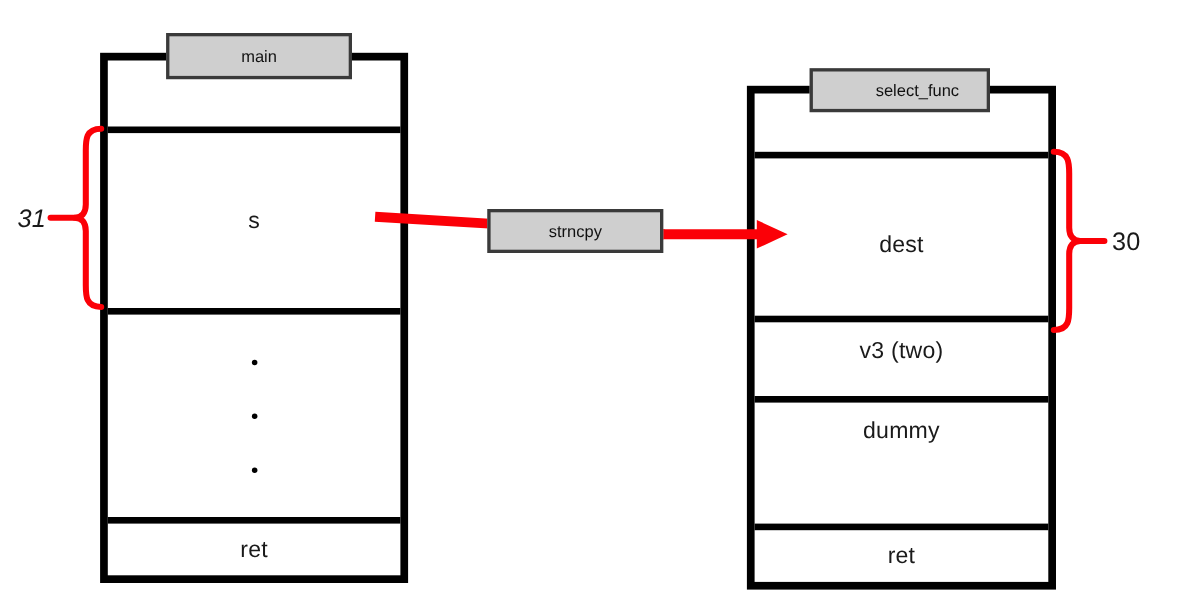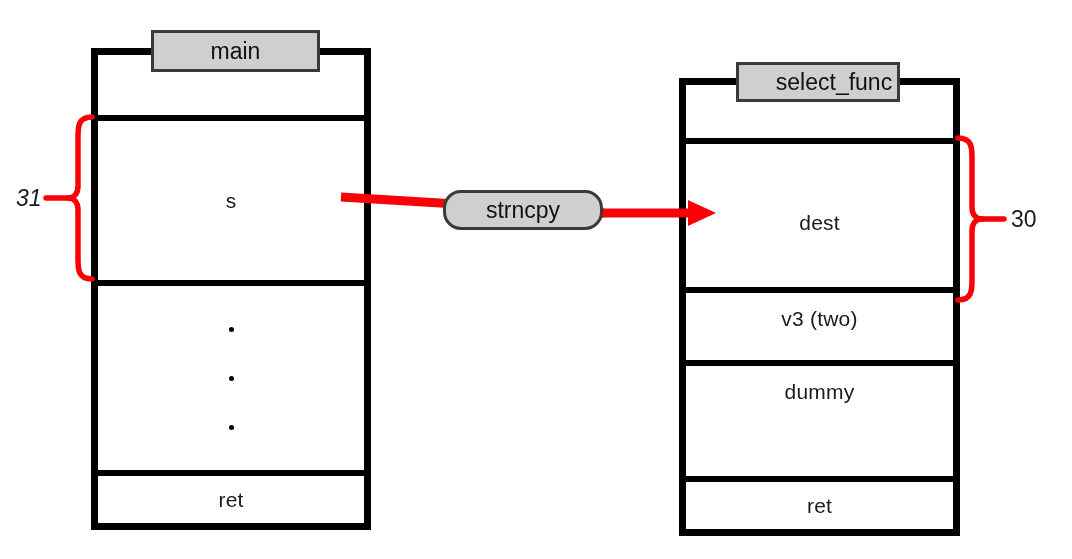--- a/index.html
+++ b/index.html
@@ -59,21 +59,21 @@
   }
   
   .plate {
     position: absolute;
     box-sizing: border-box;
     background: #cfcfcf;
     border: 3px solid #3a3a3a;
     display: flex;
     align-items: center;
     justify-content: center;
-    font-size: 23px;
+    font-size: 15px;
     color: #111111;
     white-space: nowrap;
     z-index: 6;
   }
   
   .overlay {
     position: absolute;
     left: 0;
     top: 0;
     width: 1072px;
@@ -150,21 +150,21 @@
   </svg>
 
   <div class="plate" style="left:151px; top:30px; width:169px; height:42px;">
     <span>main</span>
   </div>
 
   <div class="plate" style="left:736px; top:62px; width:164px; height:40px;padding-left:32px;">
     <span>select_func</span>
   </div>
 
-  <div class="plate" style="left:443px; top:190px; width:160px; height:40px;border-radius:18px;">
+  <div class="plate" style="left:443px; top:190px; width:160px; height:40px;">
     <span>strncpy</span>
   </div>
 
   <svg class="overlay braces" viewBox="0 0 1072 559">
 
     <path d="M 92,117
              C 78,117 78,127 78,137
              L 78,186
              C 78,194 74,198 68,198
              C 74,198 78,202 78,210

